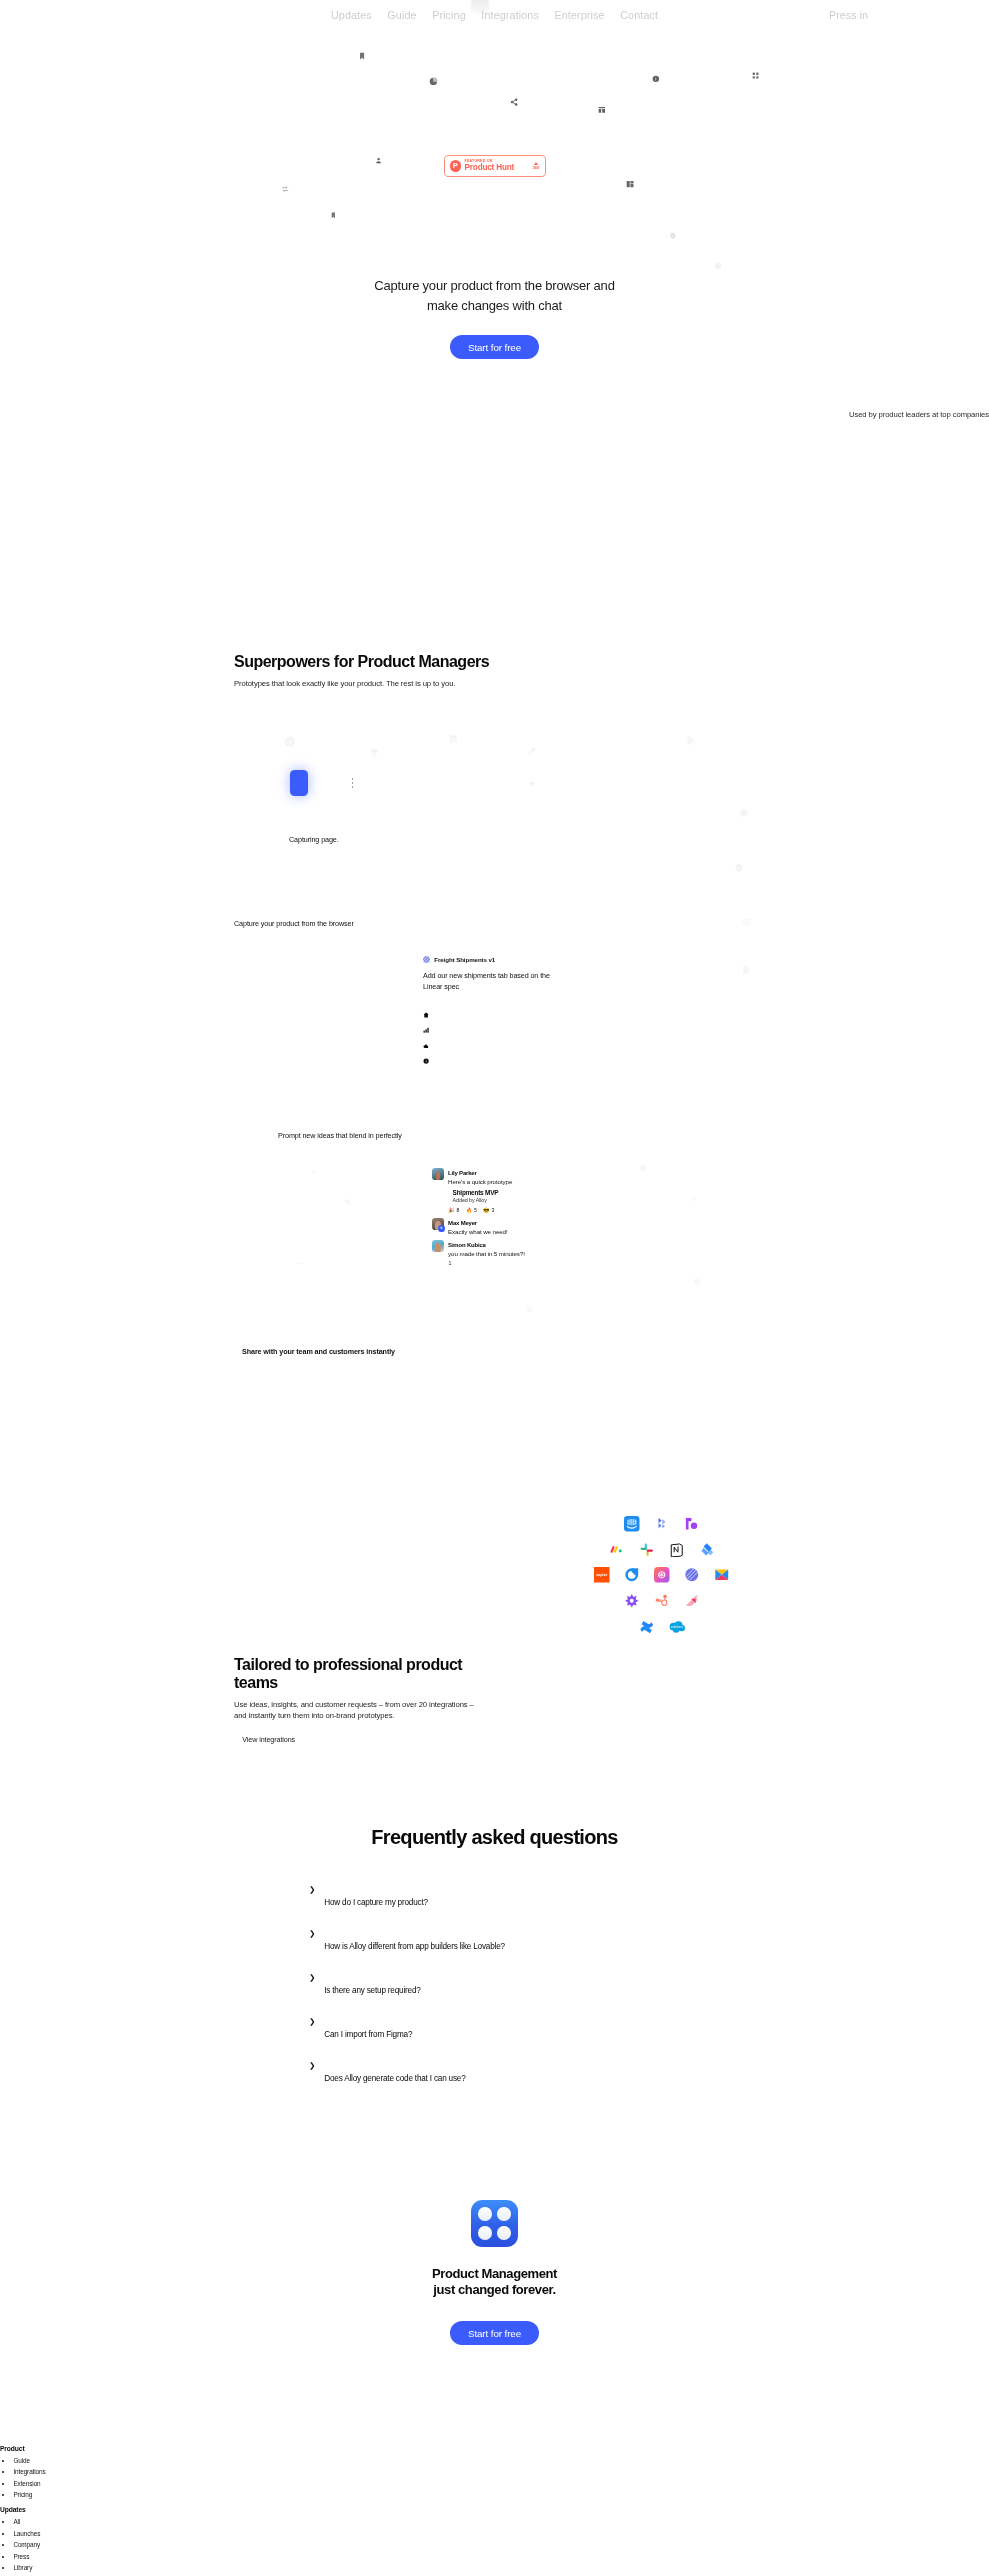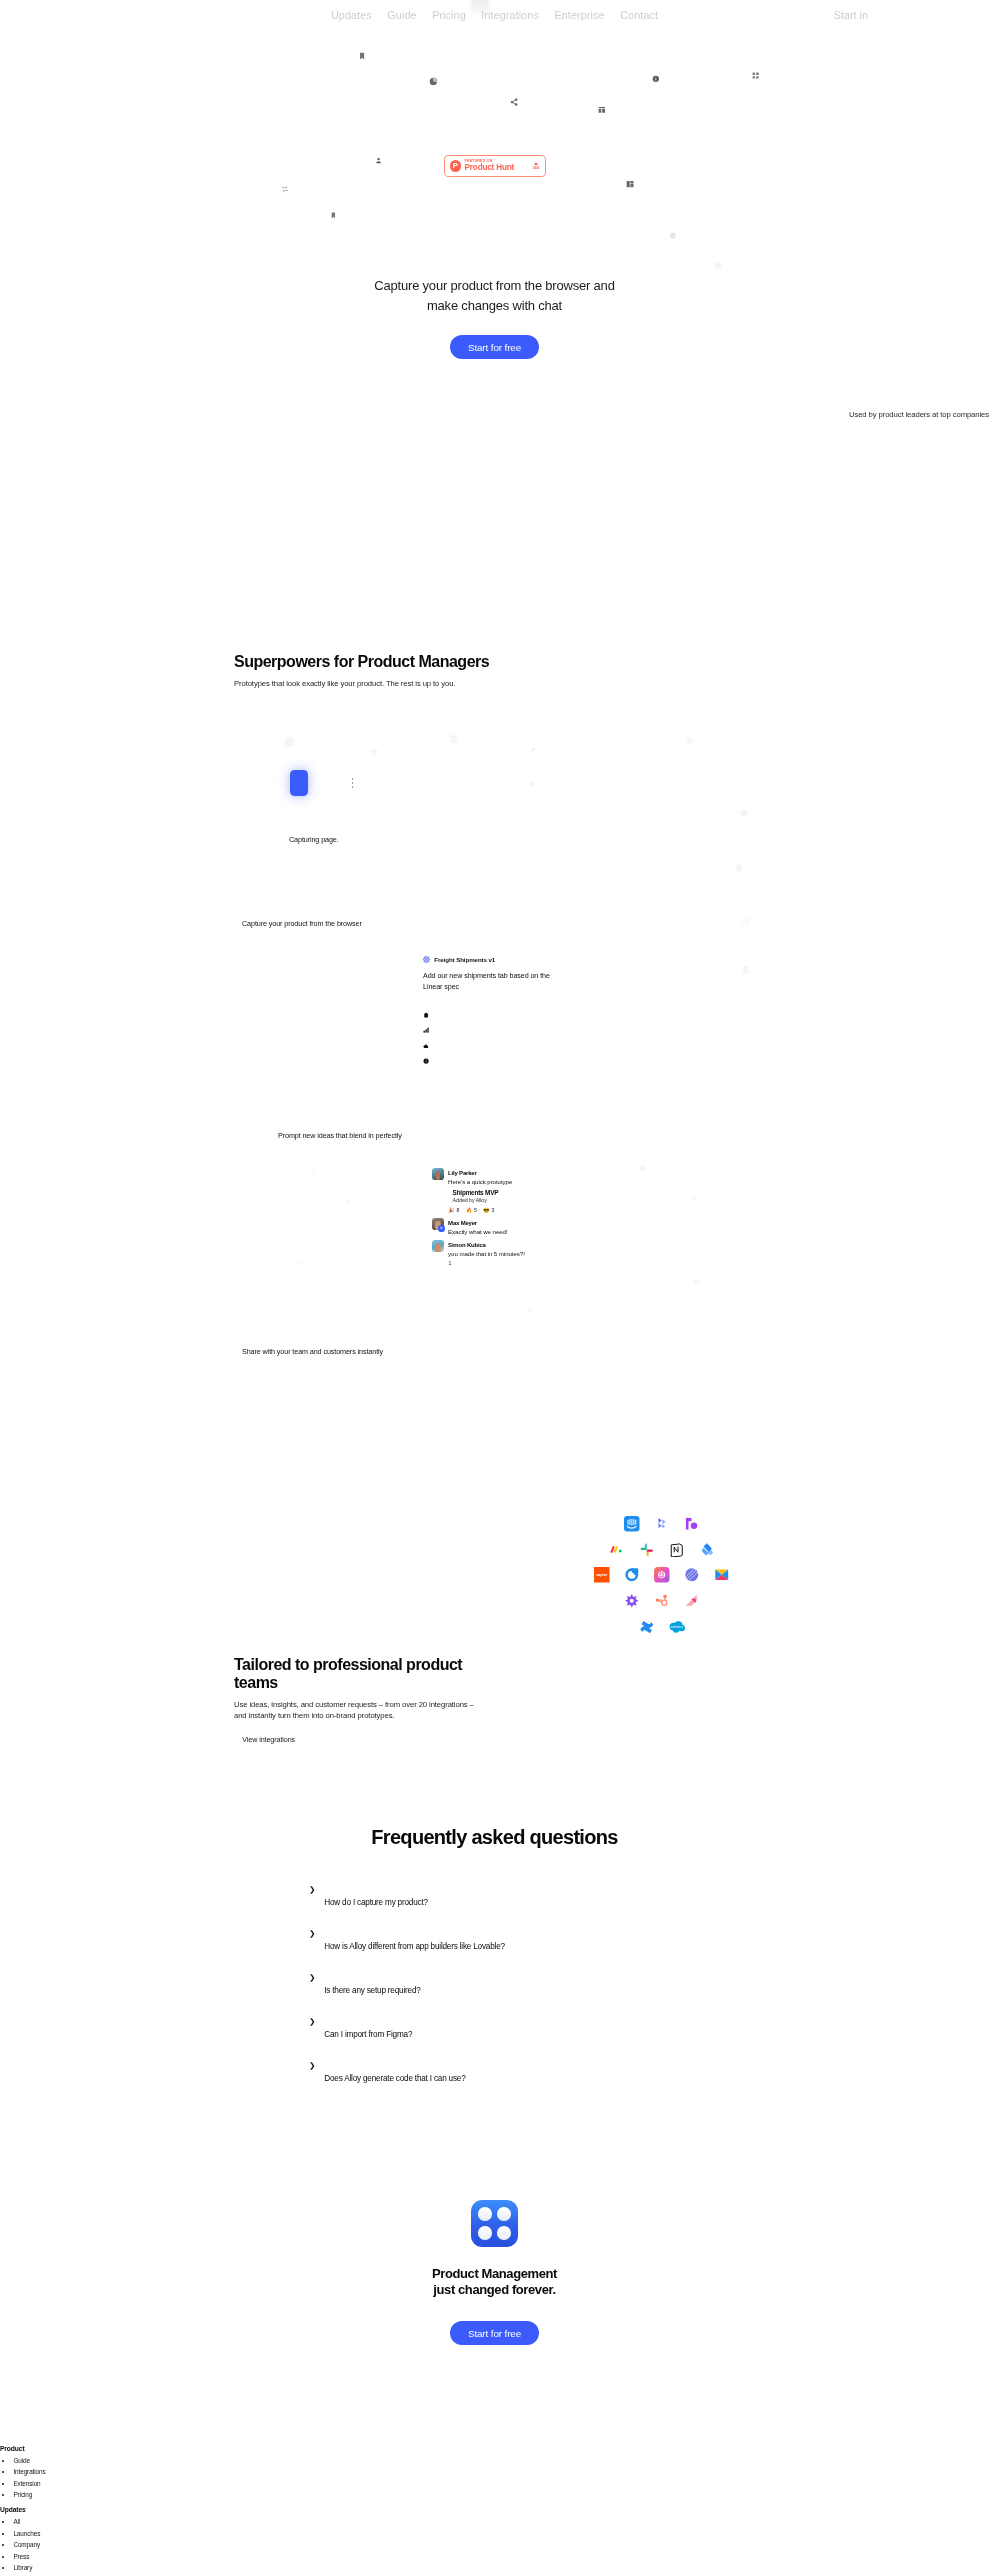--- a/index.html
+++ b/index.html
@@ -184,21 +184,21 @@
 <nav class="nav">
   <div class="nav-logo-ghost"></div>
   <div class="nav-inner">
     <a class="nav-link">Updates</a>
     <a class="nav-link">Guide</a>
     <a class="nav-link">Pricing</a>
     <a class="nav-link">Integrations</a>
     <a class="nav-link">Enterprise</a>
     <a class="nav-link">Contact</a>
   </div>
-  <a class="nav-signin">Start in</a>
+  <a class="nav-signin">Press in</a>
 </nav>
 
 <section class="hero">
 
   <span class="ghost" style="left:358px;top:52px;opacity:.72;">
     <svg width="8.2" height="8.2" viewBox="0 0 24 24" fill="#3c3c3c">
         <path d="M6 2h12v20l-6-5-6 5z"></path>
       </svg>
     </span>
   <span class="ghost" style="left:429px;top:77px;opacity:.78;">
@@ -366,21 +366,21 @@
 
   <div style="position:absolute;left:290px;top:770px;display:flex;align-items:center;gap:44px;">
     <div class="blue-chip"></div>
     <div class="dots3">
         <i></i>
         <i></i>
         <i></i>
       </div>
   </div>
   <div class="capturing" style="position:absolute;left:289px;top:835px;">Capturing page.</div>
-  <div class="feat-caption" style="position:absolute;left:242px;top:919px;">Capture your product from the browser</div>
+  <div class="feat-caption" style="position:absolute;left:234px;top:919px;">Capture your product from the browser</div>
 
   <div class="prompt-card" style="left:423px;top:956px;">
     <div class="prompt-head">
       <span class="prompt-orb"></span>
       <span class="prompt-title">Freight Shipments v1</span>
     </div>
     <div class="prompt-body">Add our new shipments tab based on the Linear spec</div>
     <div class="mini-icons">
       <span>
         <svg width="6.2" height="6.2" viewBox="0 0 24 24" fill="#0a0a0a">
@@ -482,21 +482,21 @@
     </div>
     <div class="chat-row" style="margin-top:4.1px;">
       <span class="avatar av3"></span>
       <span class="chat-block">
         <span class="chat-name">Simon Kubica</span><br>
         <span class="chat-msg">you made that in 5 minutes?!</span>
       </span>
     </div>
     <div class="thread-n">1</div>
   </div>
-  <div class="feat-caption" style="position:absolute;left:242px;top:1347px;">Share with your team and customers instantly</div>
+  <div class="feat-caption" style="position:absolute;left:242px;top:1347px;font-weight:bold;">Share with your team and customers instantly</div>
 </section>
 
 <section>
   <div class="sec-wrap" style="top:1656px;width:247px;">
     <h2 class="sec-h2">Tailored to professional product teams</h2>
     <p class="sec-p">Use ideas, insights, and customer requests – from over 20 integrations – and instantly turn them into on-brand prototypes.</p>
     <button class="link-btn" style="margin-top:13.4px;margin-left:8.2px;">View integrations</button>
   </div>
 
   <div class="int-grid">

